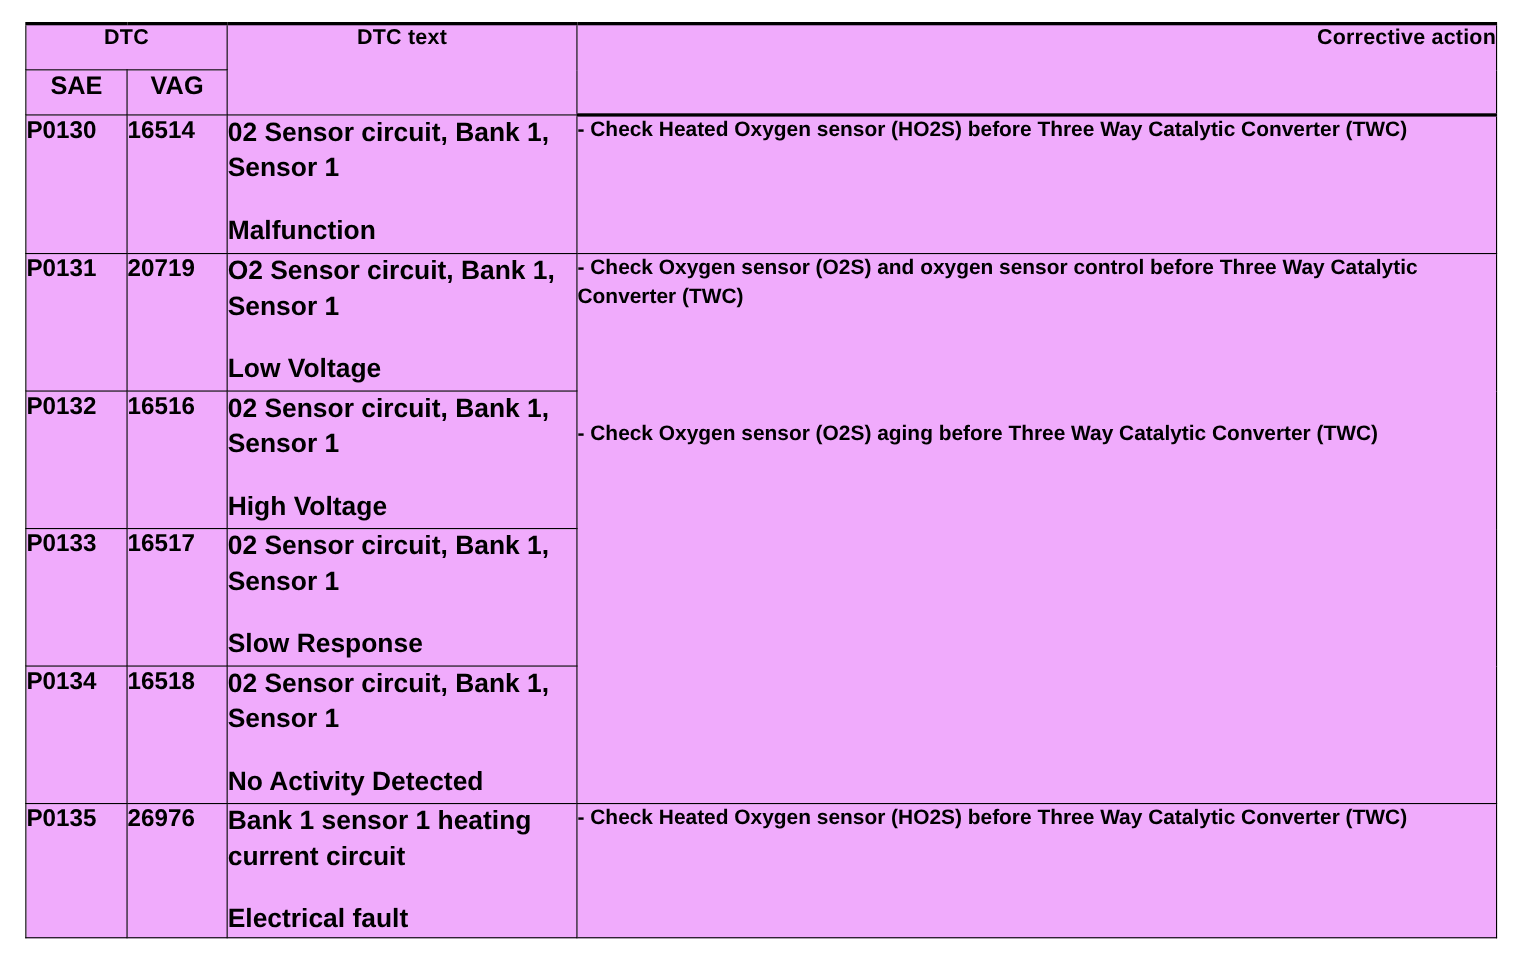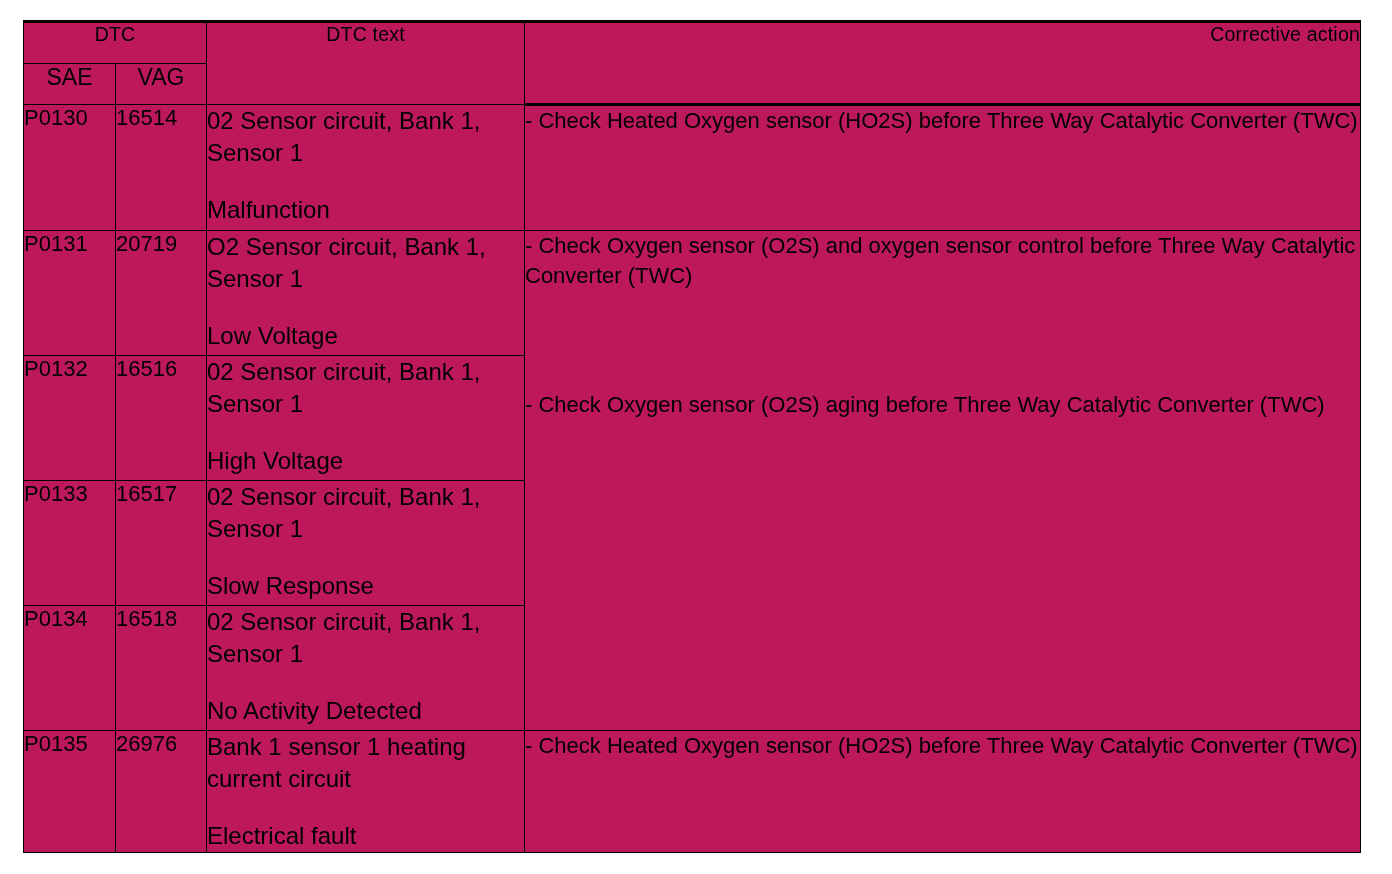--- a/index.html
+++ b/index.html
@@ -30,22 +30,22 @@
     border-collapse: collapse;
     table-layout: fixed;
     background: #ffffff;
   }
 
   table.dtc-table td,
   table.dtc-table th {
     border: 1px solid #000000;
     vertical-align: top;
     padding: 0;
-    font-weight: normal;
-    background: #be185d;
+    font-weight: bold;
+    background: #f0abfc;
   }
 
   
   col.c-sae  { width: 92px; }
   col.c-vag  { width: 91px; }
   col.c-text { width: 318px; }
   col.c-corr { width: 836px; }
 
   
   .hdr-top th {
@@ -79,21 +79,21 @@
     font-size: 24px;
     line-height: 1.32;
   }
   td.text-cell .desc { display: block; }
   td.text-cell .qual {
     display: block;
     margin-top: 26px;
   }
   td.corr-cell {
     padding: 10px 10px 6px 12px;
-    font-size: 22px;
+    font-size: 19px;
     line-height: 1.35;
   }
   td.corr-cell .corr-block { display: block; }
   td.corr-cell .corr-block.spaced { margin-top: 100px; }
 
   
   .thick-bottom > td { border-bottom: 3px solid #000000; }
   .thin-bottom  > td { border-bottom: 1px solid #000000; }
 
   td.edge-left  { border-left: 3px solid #000000; }

